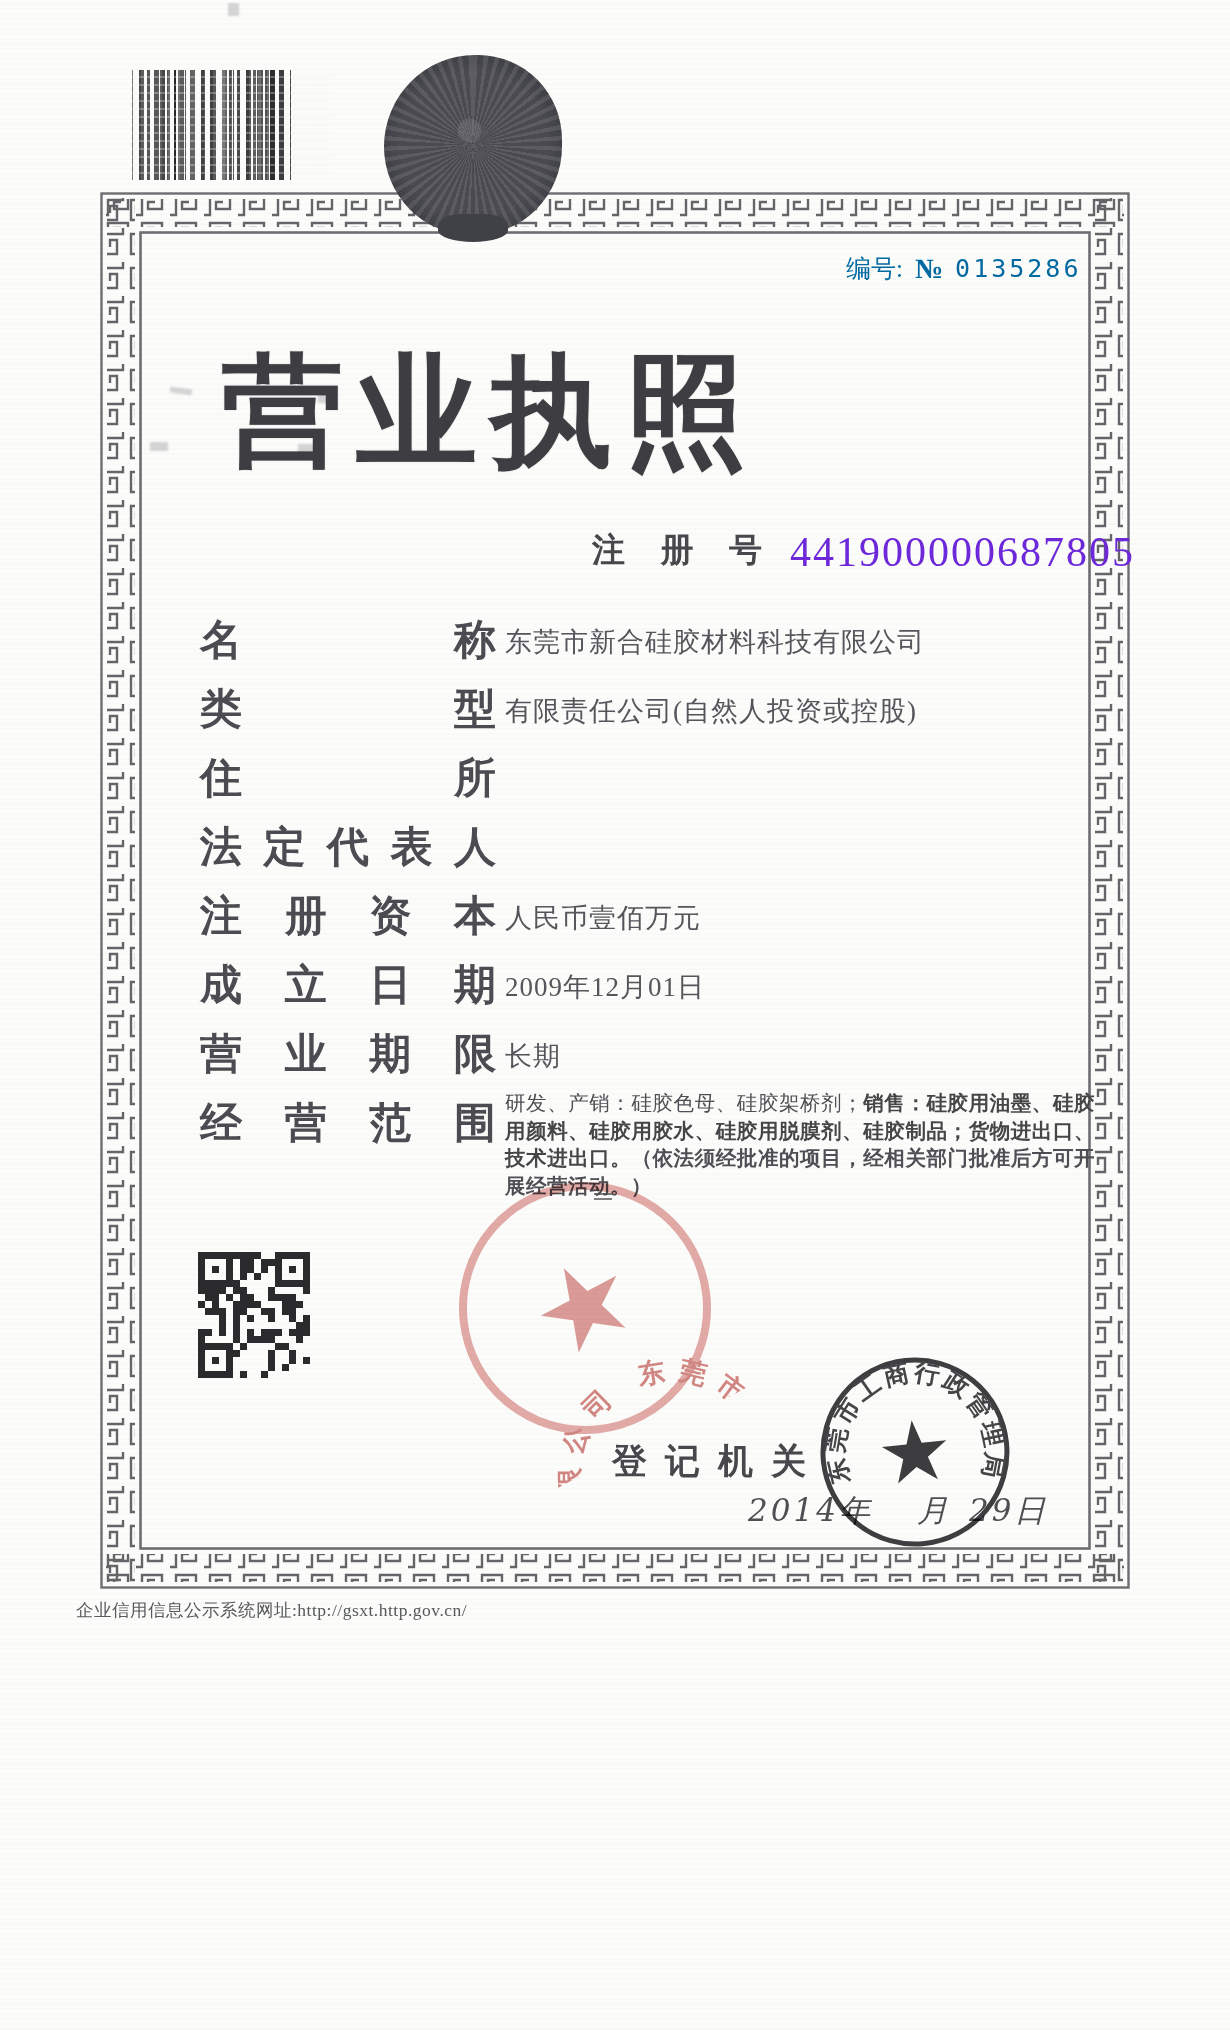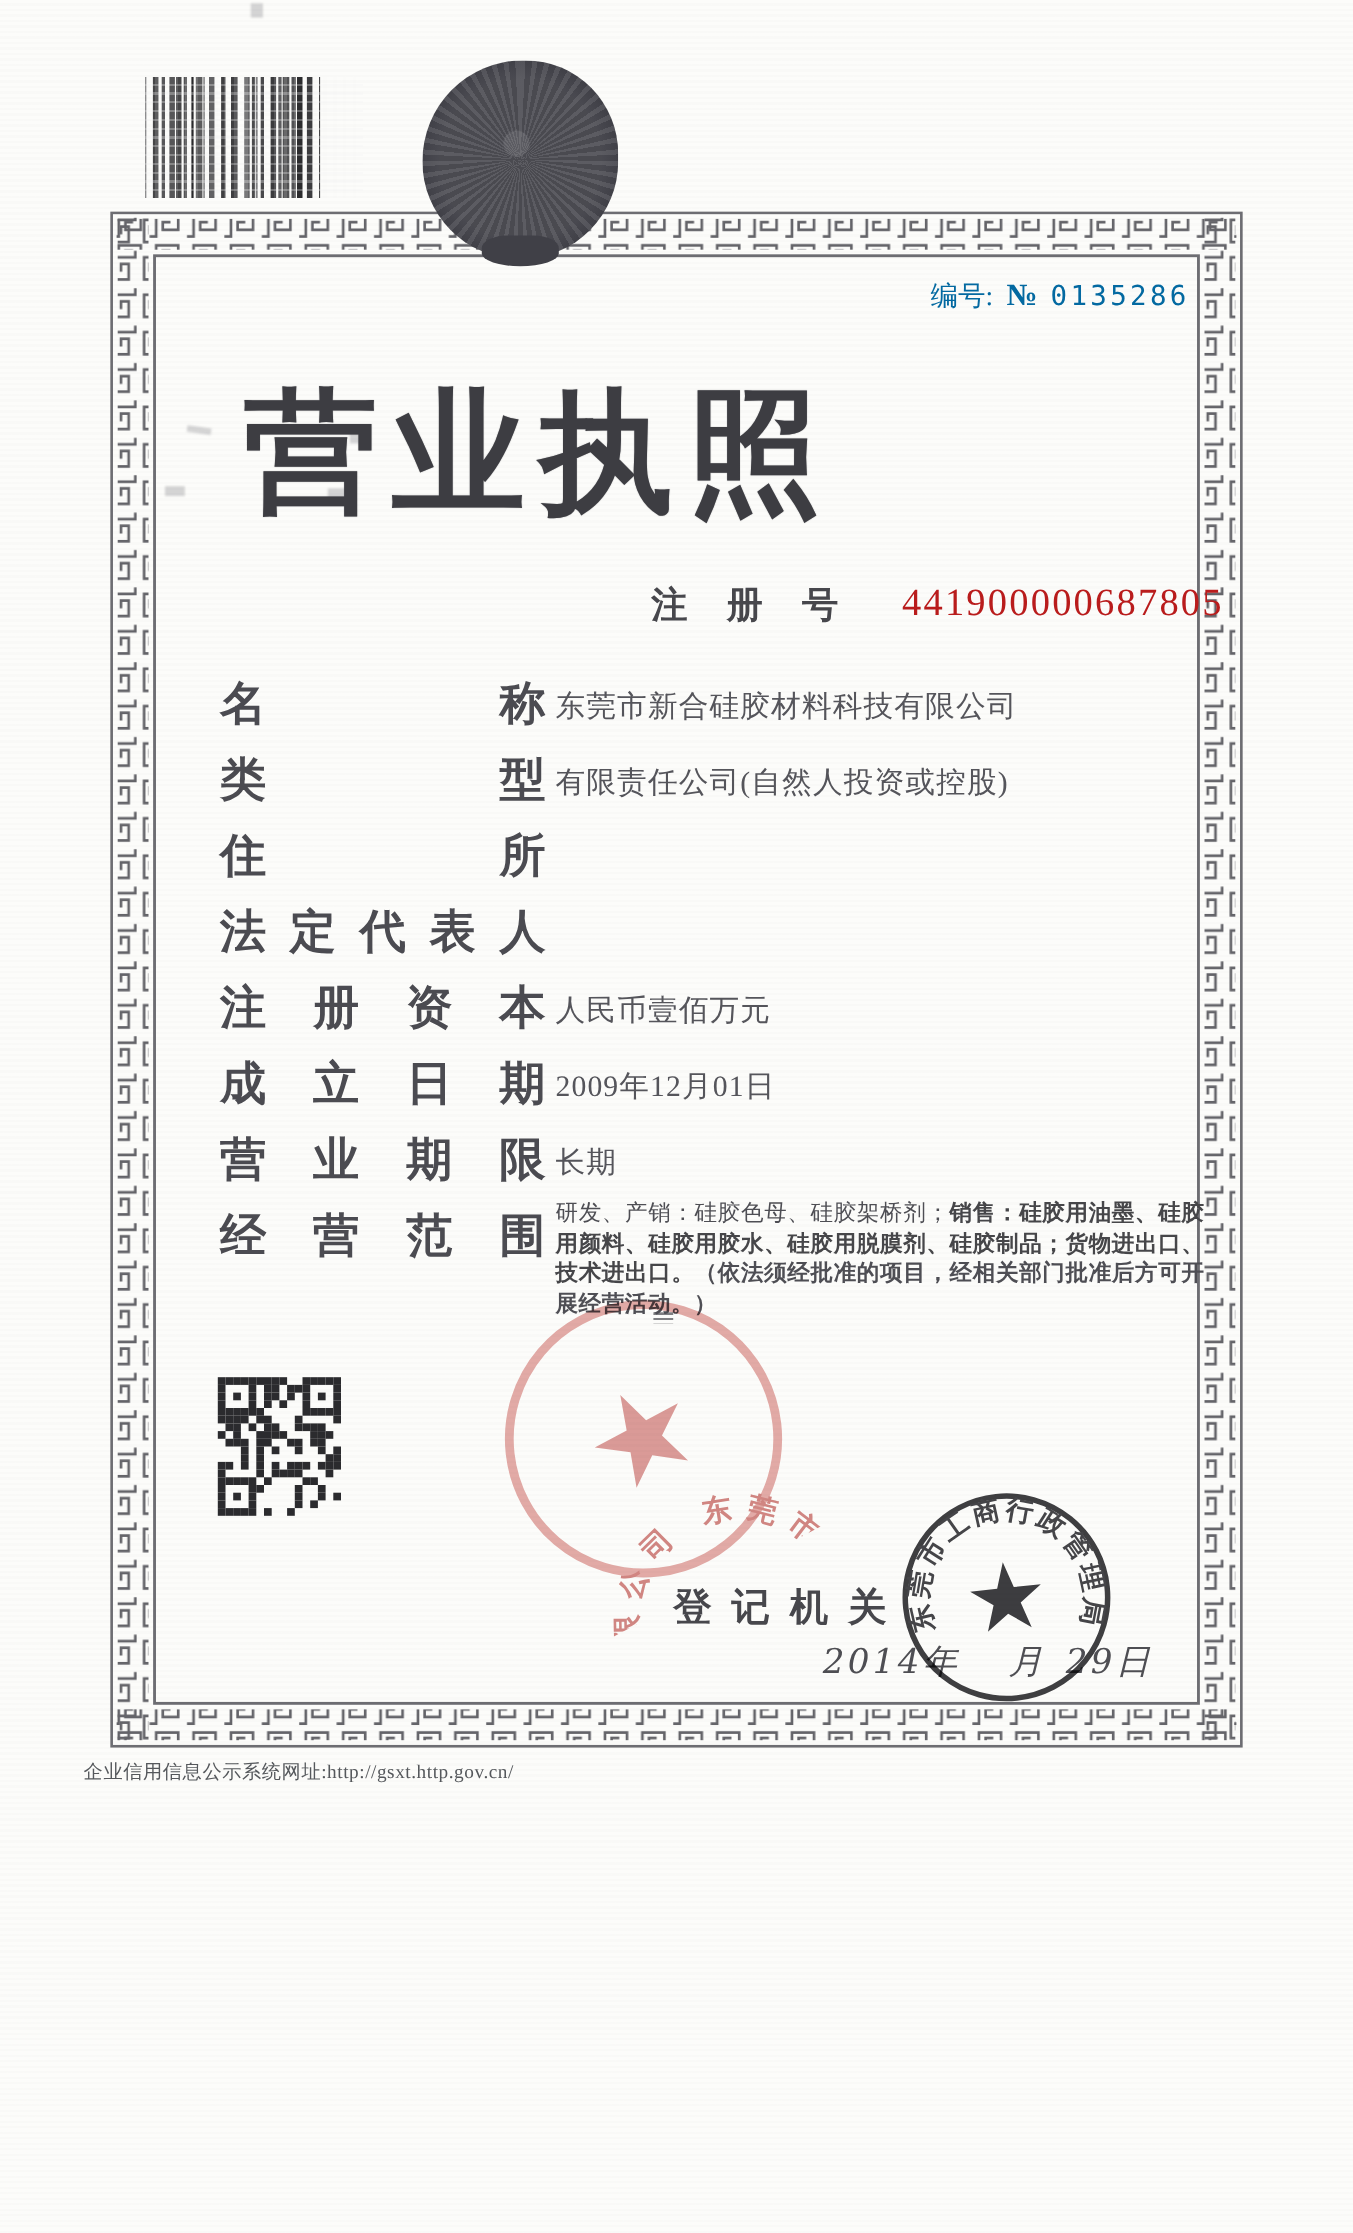--- a/index.html
+++ b/index.html
@@ -34,21 +34,21 @@
   .serial .num{font-family:"DejaVu Sans Mono",monospace;letter-spacing:3px;font-size:25px;}
   
   .title{position:absolute;left:222px;top:345px;width:524px;display:flex;
         justify-content:space-between;font-family:"Liberation Sans","DejaVu Sans",sans-serif;
         font-size:121px;font-weight:900;line-height:1.1;color:#3d3d42;z-index:2;
         text-shadow:0 0 1px rgba(60,60,66,.6);}
   
   .regline{position:absolute;left:0;top:528px;width:1230px;z-index:2;}
   .reg-label{position:absolute;left:592px;width:170px;display:flex;justify-content:space-between;
         font-size:33px;font-weight:700;color:#47474c;}
-  .reg-num{position:absolute;left:820px;top:0;font-size:35px;letter-spacing:2px;color:#b91c1c;}
+  .reg-num{position:absolute;left:790px;top:0;font-size:42px;letter-spacing:2px;color:#6d28d9;}
   
   .field-row{position:absolute;left:0;width:1230px;height:64px;z-index:2;}
   .field-label{position:absolute;left:200px;width:296px;display:flex;justify-content:space-between;
         font-size:42px;font-weight:700;color:#4b4b51;letter-spacing:0;}
   .field-value{position:absolute;left:505px;top:12px;width:600px;font-size:27px;color:#55555b;
         letter-spacing:1px;white-space:nowrap;}
   .scope-text{position:absolute;left:505px;top:1090px;width:590px;font-size:20.5px;
         line-height:27.5px;color:#4e4e54;letter-spacing:.5px;z-index:2;text-align:justify;}
   .scope-text .b{font-weight:700;color:#464649;}
   .scope-text .sb{font-weight:600;}

